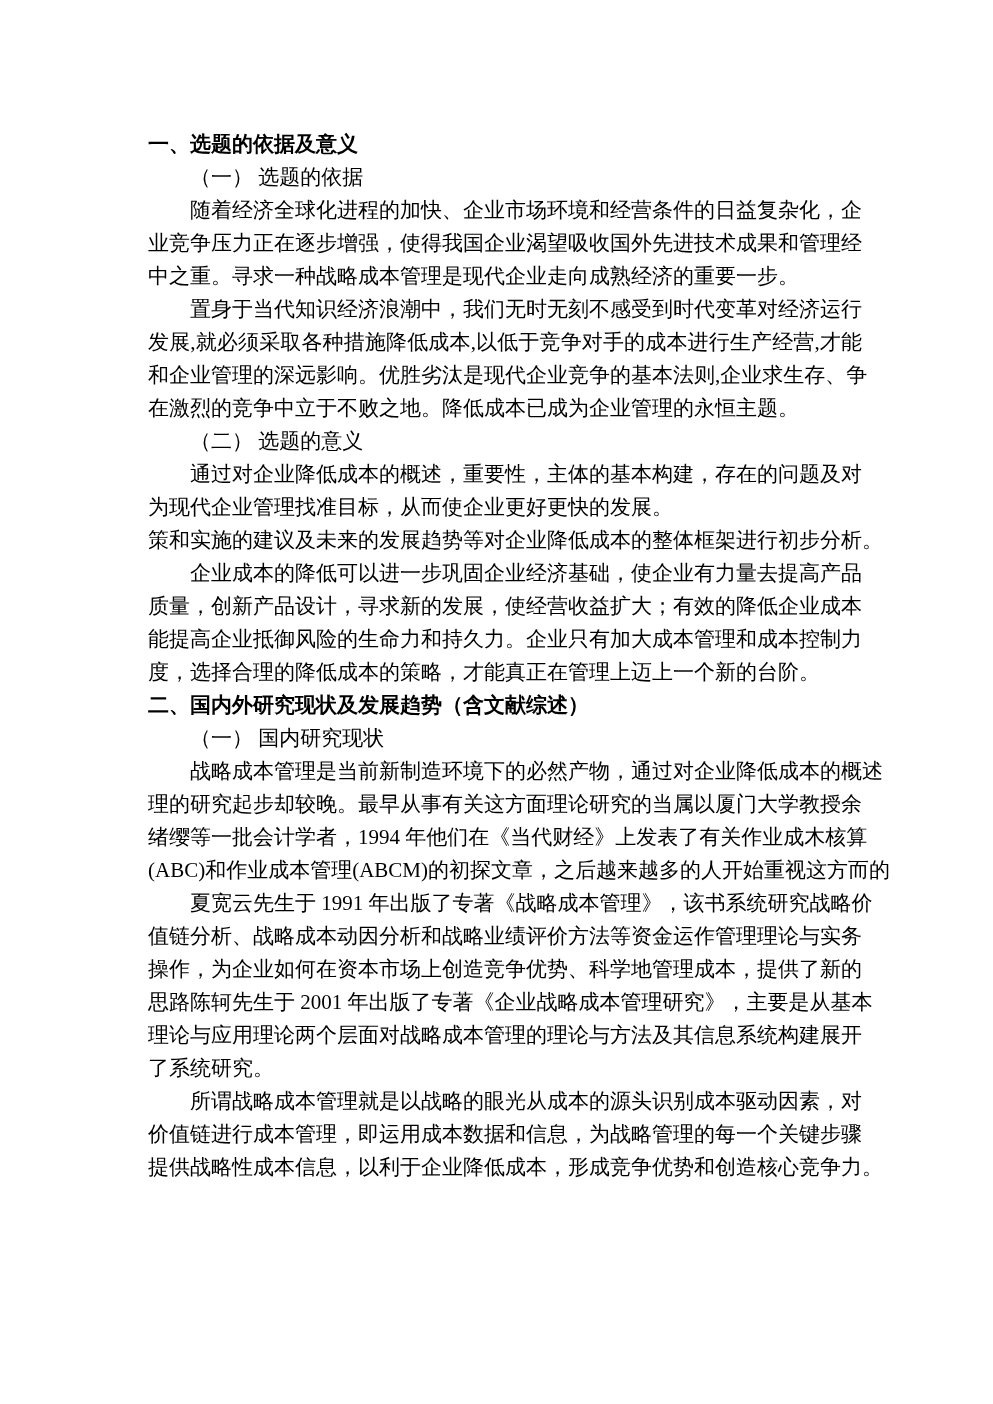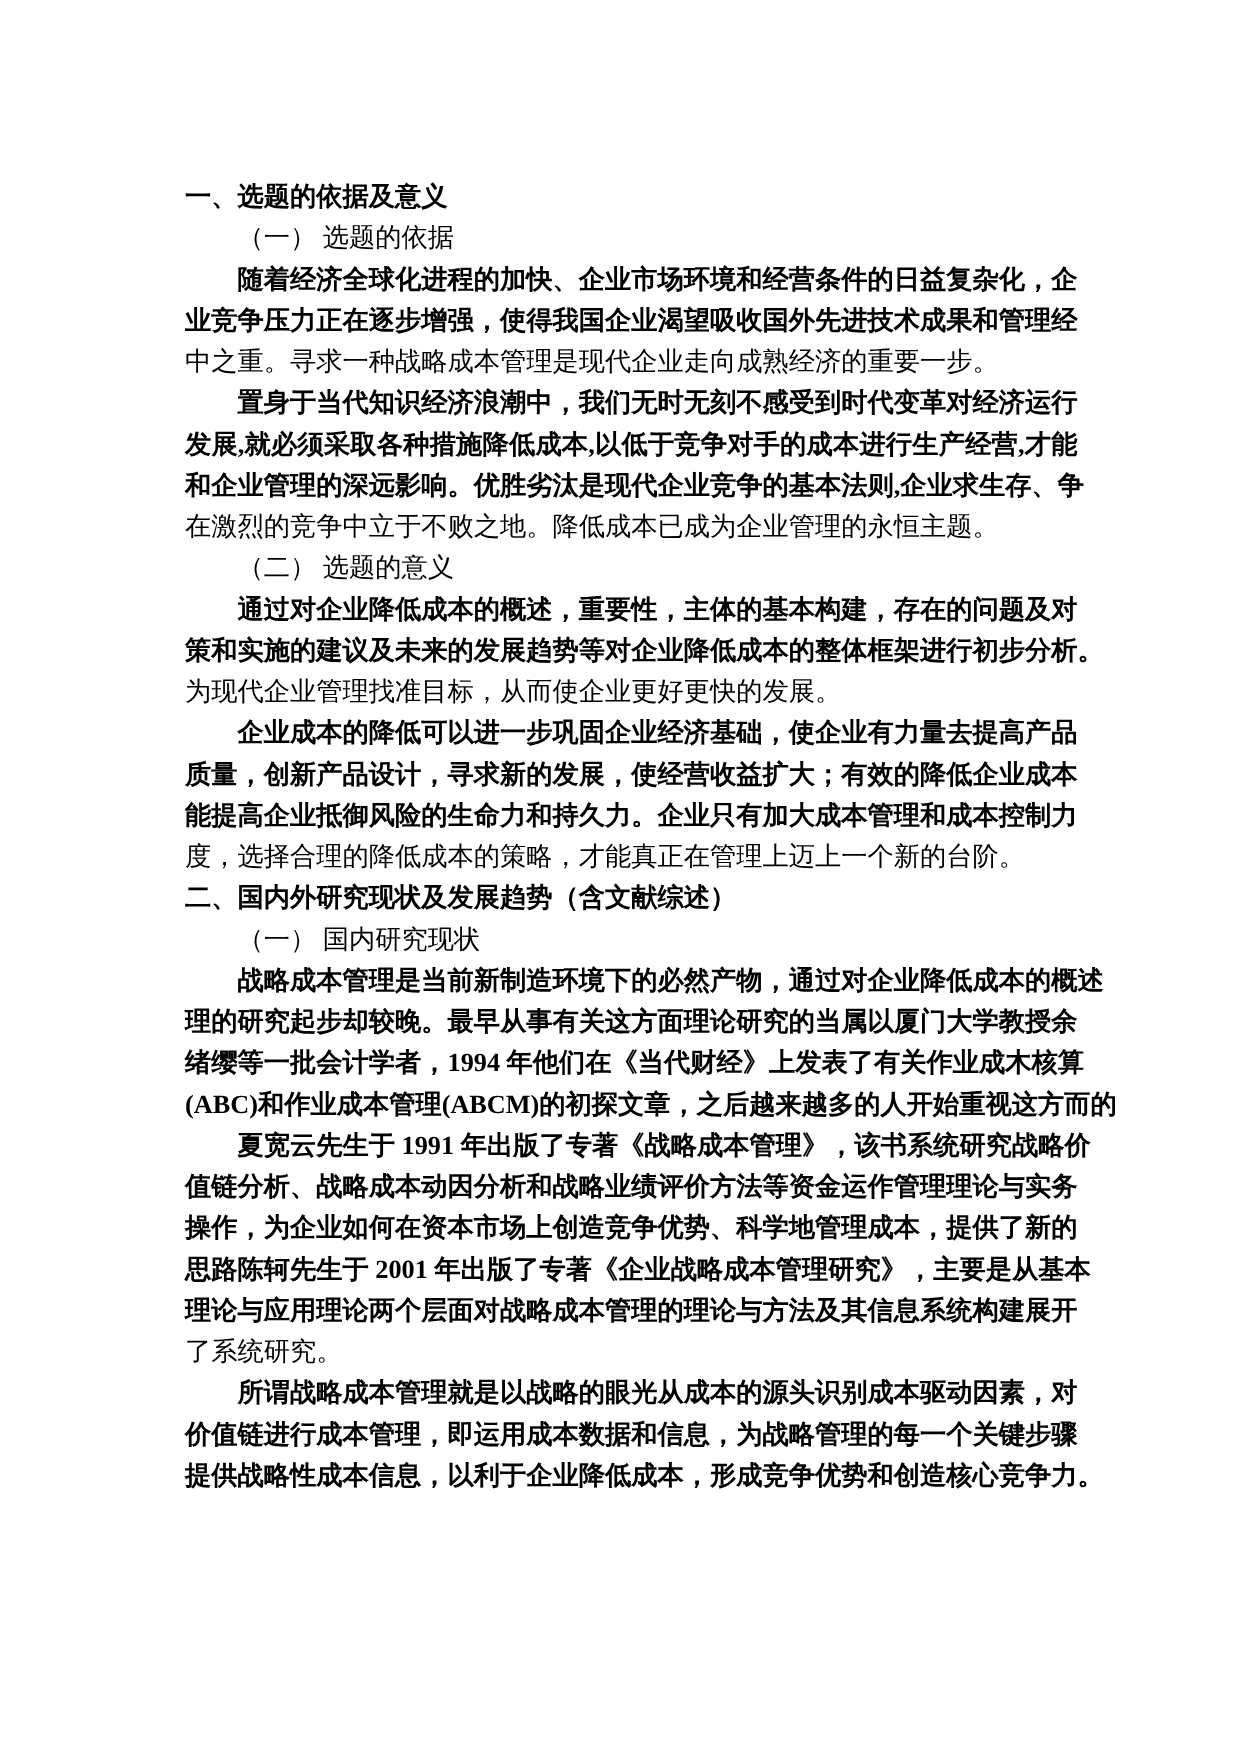--- a/index.html
+++ b/index.html
@@ -12,40 +12,39 @@
     width: 993px;
     height: 1404px;
     background: #ffffff;
     overflow: hidden;
     font-family: "Liberation Serif", "DejaVu Serif", serif;
     color: #000000;
   }
   .content {
     position: absolute;
     left: 148px;
-    top: 141px;
+    top: 128px;
     width: 714px;
   }
   .line {
     box-sizing: border-box;
     width: 714px;
     height: 33px;
     line-height: 33px;
     font-size: 21px;
     white-space: nowrap;
     color: #000000;
   }
   .line.indent {
     padding-left: 42px;
   }
   .line.justify {
     text-align: justify;
     text-align-last: justify;
     text-justify: inter-character;
-    font-weight: bold;
   }
   .line.heading {
     font-weight: bold;
   }
 </style>
 </head>
 <body>
 
 <div class="page">
   <div class="content" id="doc-content">
@@ -53,22 +52,22 @@
       <div class="line indent">（一） 选题的依据</div>
       <div class="line indent justify">随着经济全球化进程的加快、企业市场环境和经营条件的日益复杂化，企</div>
       <div class="line justify">业竞争压力正在逐步增强，使得我国企业渴望吸收国外先进技术成果和管理经</div>
       <div class="line">中之重。寻求一种战略成本管理是现代企业走向成熟经济的重要一步。</div>
       <div class="line indent justify">置身于当代知识经济浪潮中，我们无时无刻不感受到时代变革对经济运行</div>
       <div class="line justify">发展,就必须采取各种措施降低成本,以低于竞争对手的成本进行生产经营,才能</div>
       <div class="line justify">和企业管理的深远影响。优胜劣汰是现代企业竞争的基本法则,企业求生存、争</div>
       <div class="line">在激烈的竞争中立于不败之地。降低成本已成为企业管理的永恒主题。</div>
       <div class="line indent">（二） 选题的意义</div>
       <div class="line indent justify">通过对企业降低成本的概述，重要性，主体的基本构建，存在的问题及对</div>
+      <div class="line">为现代企业管理找准目标，从而使企业更好更快的发展。</div>
       <div class="line justify">策和实施的建议及未来的发展趋势等对企业降低成本的整体框架进行初步分析。</div>
-      <div class="line">为现代企业管理找准目标，从而使企业更好更快的发展。</div>
       <div class="line indent justify">企业成本的降低可以进一步巩固企业经济基础，使企业有力量去提高产品</div>
       <div class="line justify">质量，创新产品设计，寻求新的发展，使经营收益扩大；有效的降低企业成本</div>
       <div class="line justify">能提高企业抵御风险的生命力和持久力。企业只有加大成本管理和成本控制力</div>
       <div class="line">度，选择合理的降低成本的策略，才能真正在管理上迈上一个新的台阶。</div>
       <div class="line heading">二、国内外研究现状及发展趋势（含文献综述）</div>
       <div class="line indent">（一） 国内研究现状</div>
       <div class="line indent justify">战略成本管理是当前新制造环境下的必然产物，通过对企业降低成本的概述</div>
       <div class="line justify">理的研究起步却较晚。最早从事有关这方面理论研究的当属以厦门大学教授余</div>
       <div class="line justify">绪缨等一批会计学者，1994 年他们在《当代财经》上发表了有关作业成木核算</div>
       <div class="line justify">(ABC)和作业成本管理(ABCM)的初探文章，之后越来越多的人开始重视这方而的</div>

